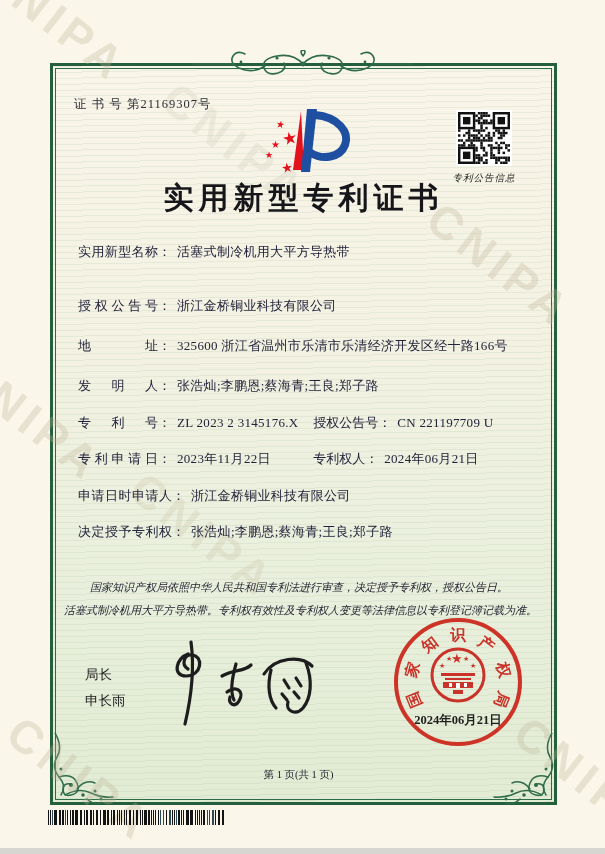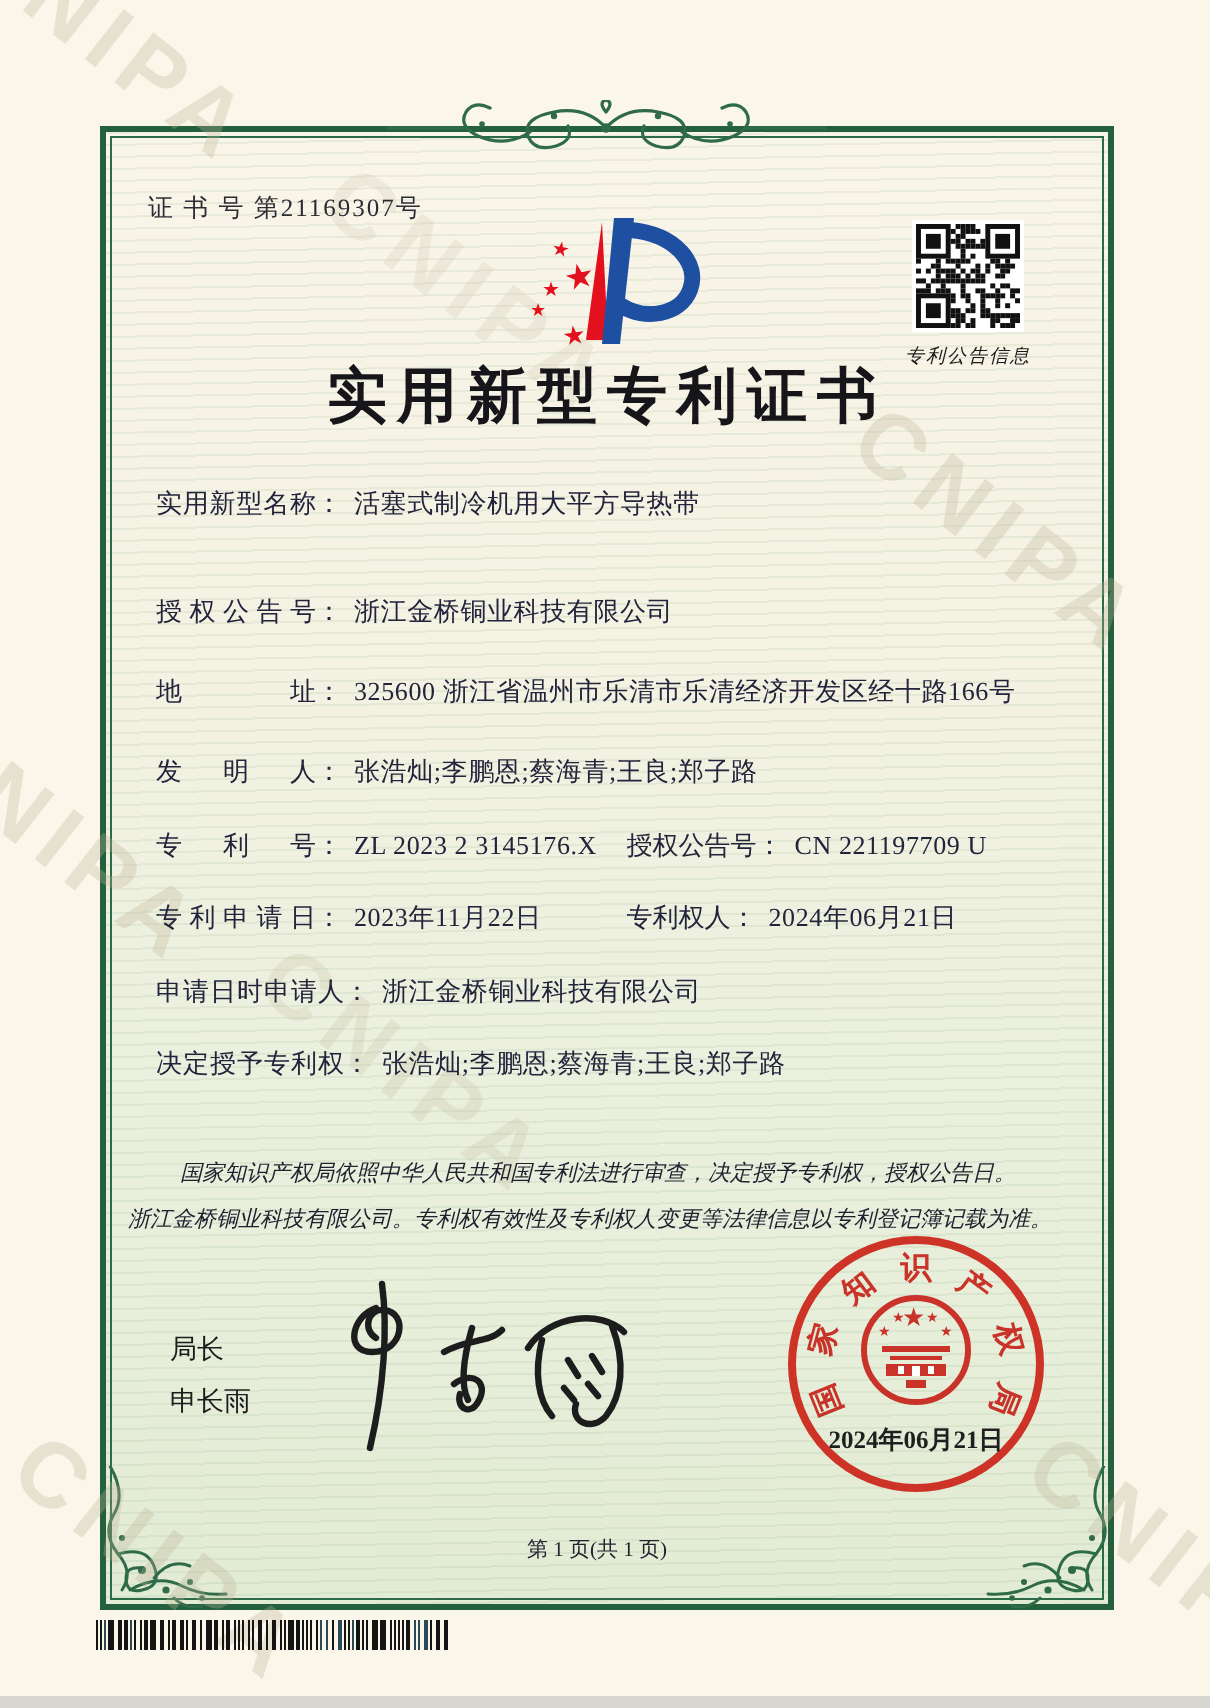--- a/index.html
+++ b/index.html
@@ -359,21 +359,21 @@
 
     <div class="row r7">
       <span class="flabel wide">申请日时申请人</span><span class="colon">：</span><span class="fval">浙江金桥铜业科技有限公司</span>
     </div>
     <div class="row r8">
       <span class="flabel wide">决定授予专利权</span><span class="colon">：</span><span class="fval">张浩灿;李鹏恩;蔡海青;王良;郑子路</span>
     </div>
 
     <div class="statement">
       <div class="l1">国家知识产权局依照中华人民共和国专利法进行审查，决定授予专利权，授权公告日。</div>
-      <div class="l2">浙江金桥铜业科技有限公司。专利权有效性及专利权人变更等法律信息以专利登记簿记载为准。</div>
+      <div class="l2">活塞式制冷机用大平方导热带。专利权有效性及专利权人变更等法律信息以专利登记簿记载为准。</div>
     </div>
 
     <div class="officer">
       <div>局长</div>
       <div>申长雨</div>
     </div>
 
     <svg class="signature" viewBox="0 0 190 96">
       <g stroke="#1d1d1d" stroke-width="3.2" fill="none" stroke-linecap="round" stroke-linejoin="round">
         <path d="M30,18 C18,22 14,40 28,40 C44,40 46,20 34,19 C26,18 23,29 30,33"></path>

